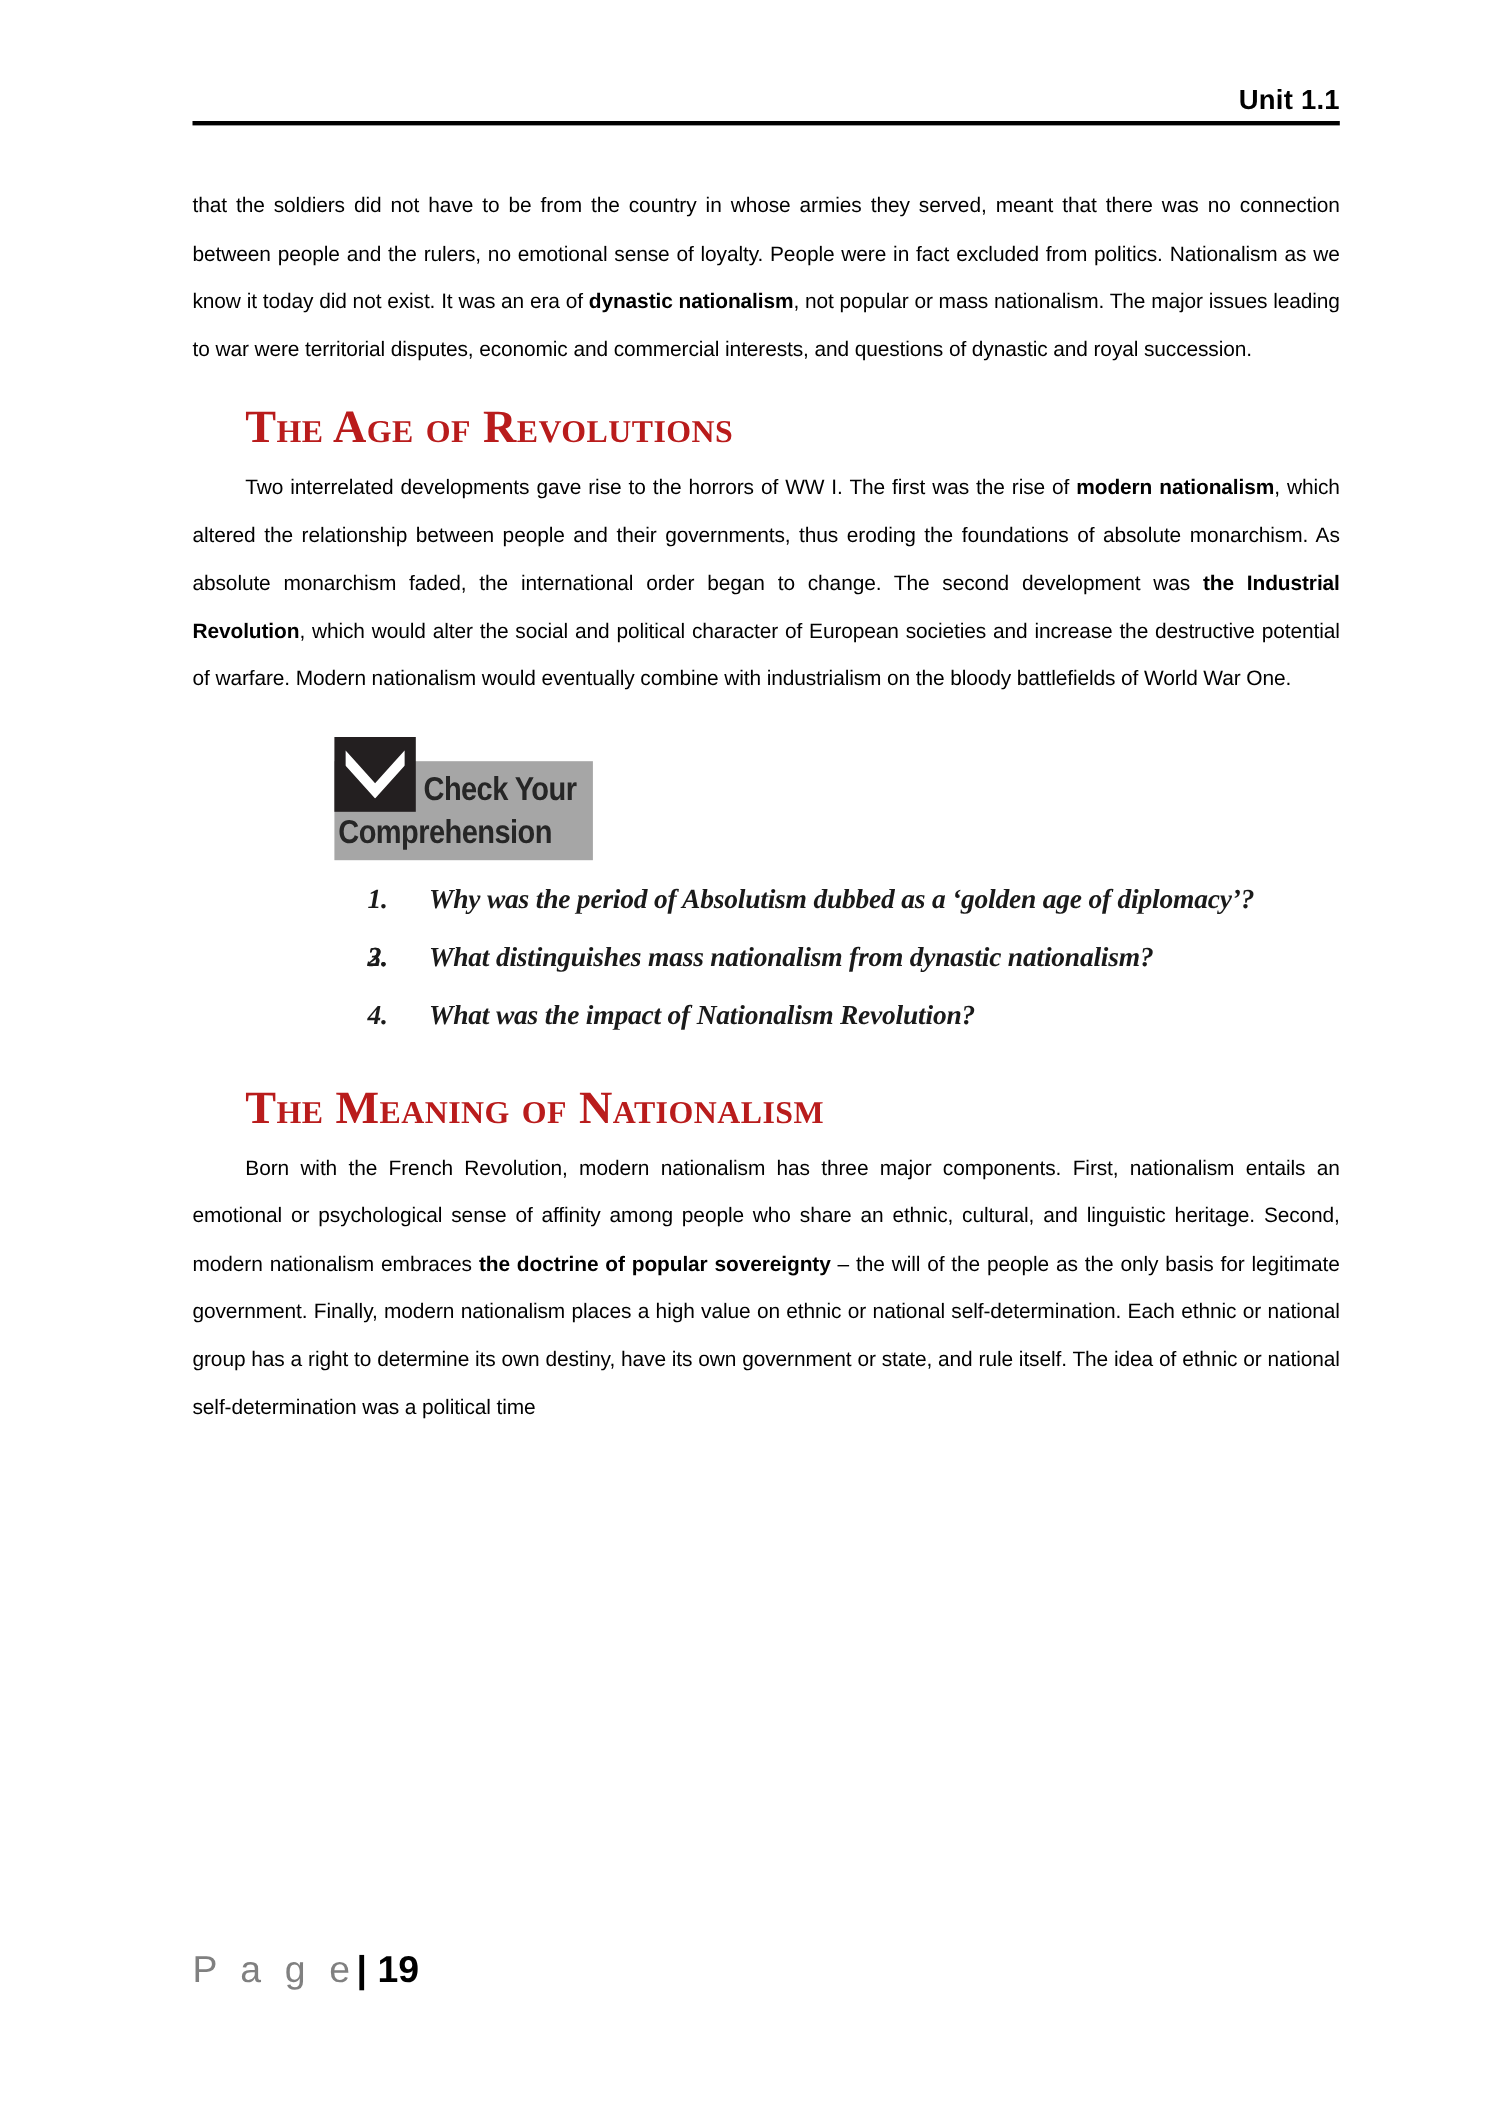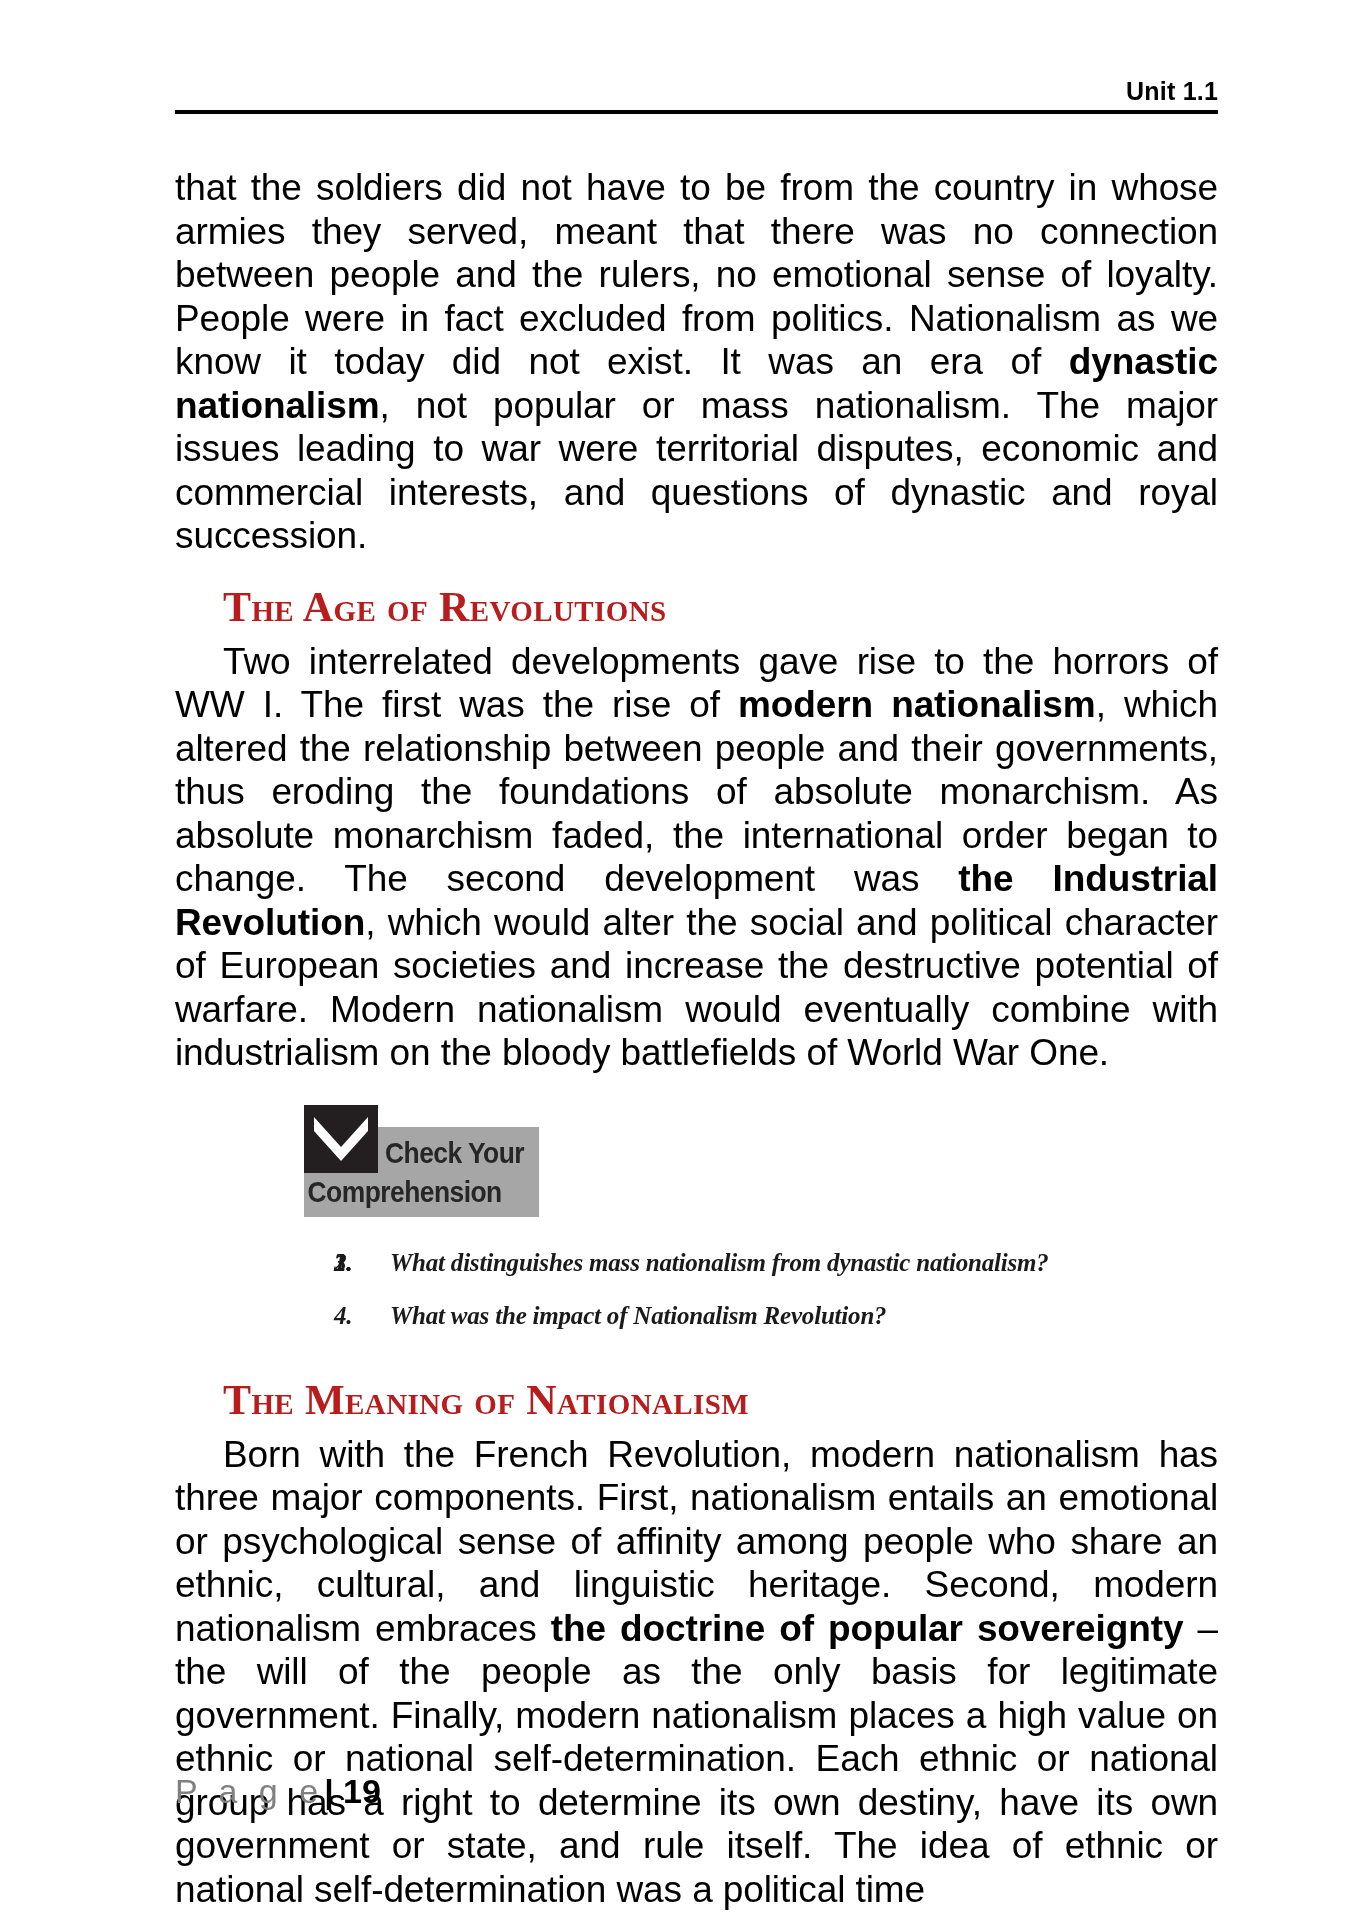--- a/index.html
+++ b/index.html
@@ -52,21 +52,21 @@
   .content {
     position: absolute;
     left: 143px;
     top: 166px;
     width: 1043px;
   }
 
   p.body {
     margin: 0;
     font-family: "Liberation Sans", sans-serif;
-    font-size: 37px;
+    font-size: 19px;
     line-height: 43.5px;
     text-align: justify;
     text-justify: inter-word;
     color: #000000;
     letter-spacing: -0.1px;
   }
   p.body.indent {
     text-indent: 48px;
   }
   p.body b {
@@ -231,20 +231,21 @@
       <div class="cyc-label">
         <span class="l1">Check Your</span>
         <span class="l2">Comprehension</span>
       </div>
     </div>
 
     <div class="questions-block">
       <ol class="questions">
         <li>
           <span class="num">1.</span>
+          <span>Why was the period of Absolutism dubbed as a ‘golden age of diplomacy’?</span>
         </li>
         <li>
           <span class="num">2.</span>
         </li>
         <li>
           <span class="num">3.</span>
           <span>What distinguishes mass nationalism from dynastic nationalism?</span>
         </li>
         <li>
           <span class="num">4.</span>

